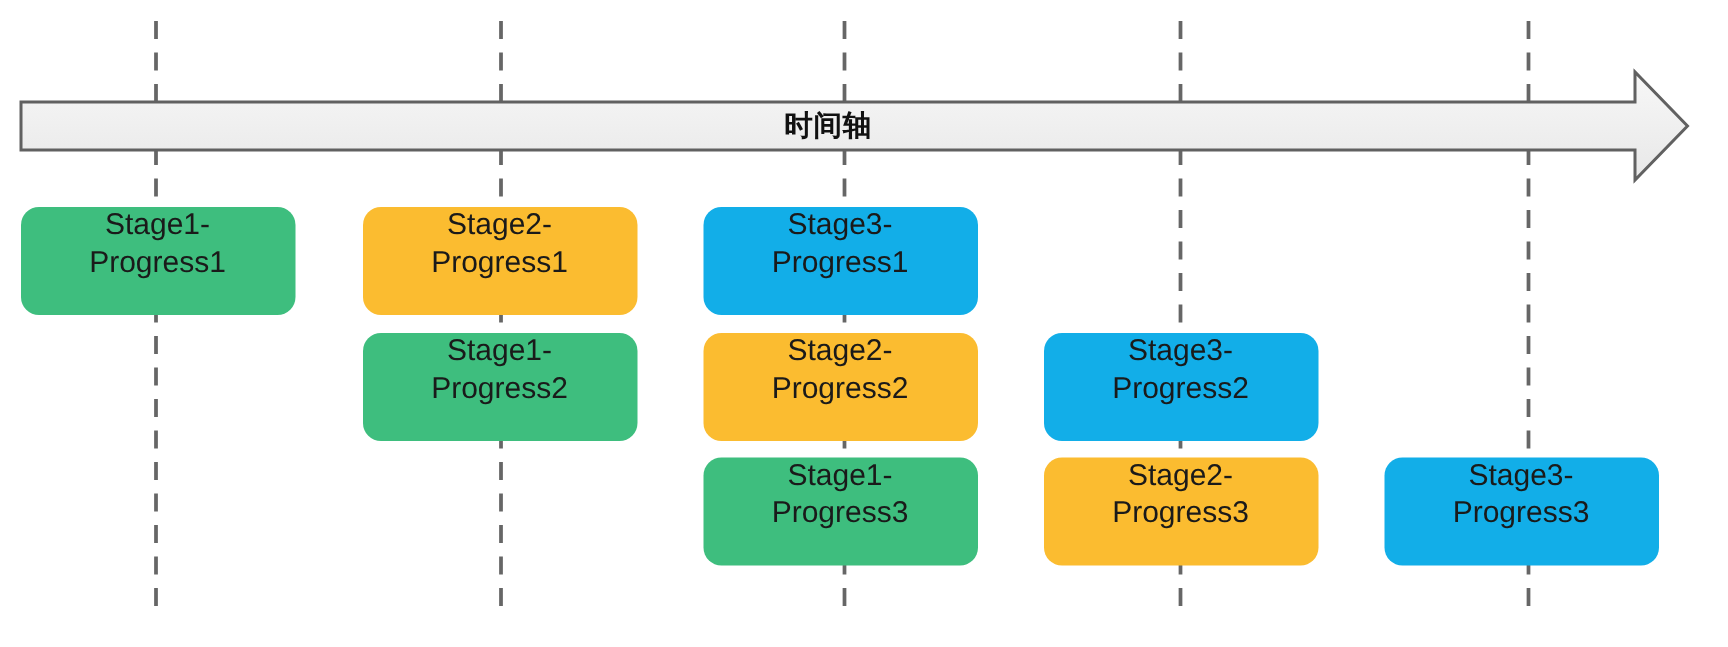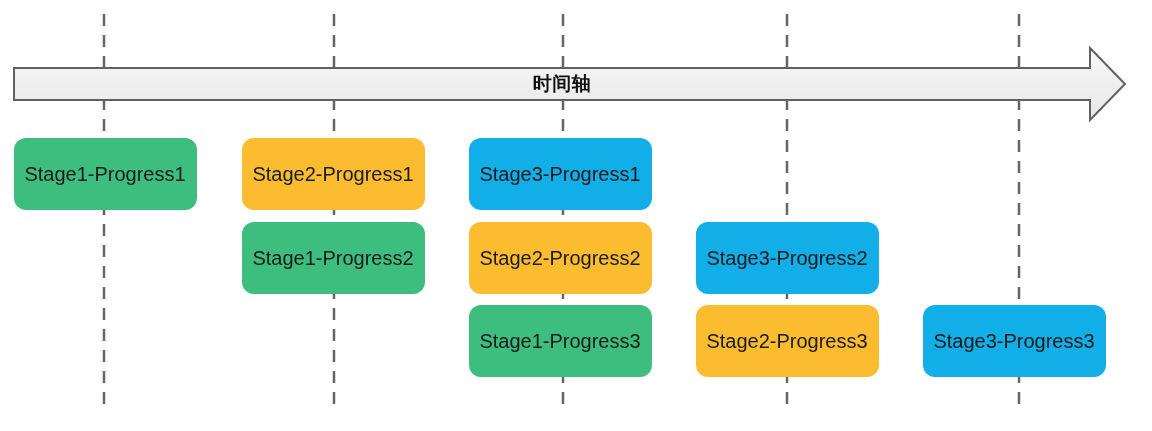--- a/index.html
+++ b/index.html
@@ -14,43 +14,42 @@
     height: 431px;
     background: #ffffff;
     overflow: hidden;
   }
   #shape-layer {
     position: absolute;
     left: 0; top: 0;
   }
   .axis-label {
     position: absolute;
-    left: 24px;
+    left: 14px;
     top: 68px;
     width: 1076px;
     height: 32px;
     display: flex;
     align-items: center;
     justify-content: center;
     font-size: 19px;
     font-weight: bold;
     color: #111111;
     letter-spacing: 0.5px;
     pointer-events: none;
     font-family: Liberation Serif, serif;
   }
   .task {
     position: absolute;
     width: 183px;
     height: 72px;
     border-radius: 12px;
     display: flex;
-    flex-direction: row;
+    flex-direction: column;
     align-items: center;
-    justify-content: center;
     text-align: center;
     font-size: 20px;
     line-height: 25px;
     color: #1a1a1a;
   }
 </style>
 </head>
 <body>
 
 <div id="canvas">

